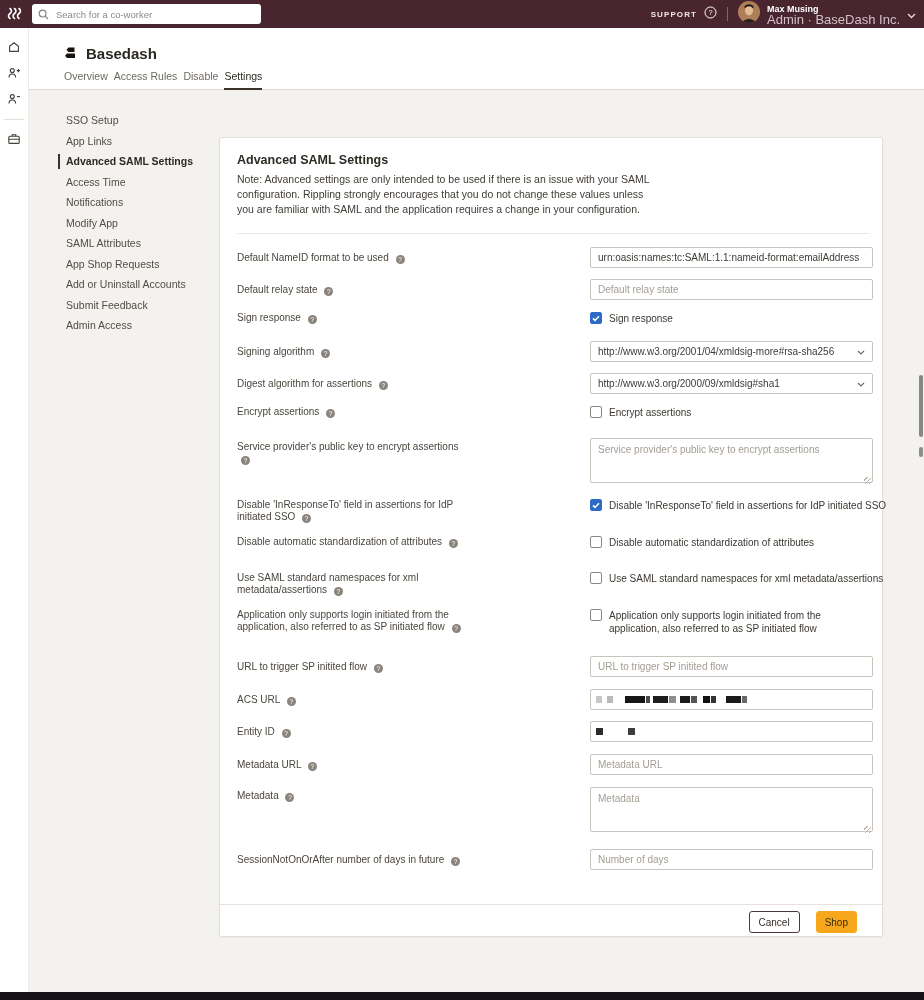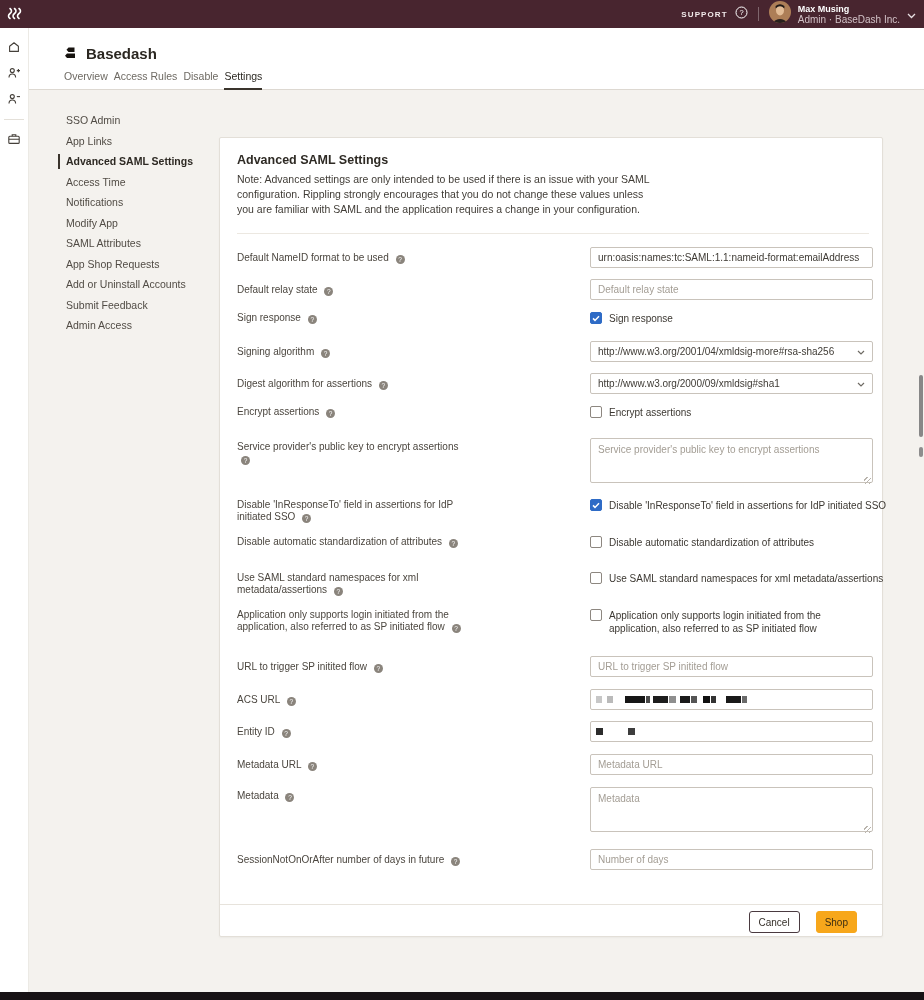--- a/index.html
+++ b/index.html
@@ -13,21 +13,21 @@
     border-radius:3px;display:flex;align-items:center;padding:0 6px;box-sizing:border-box;}
   .searchbox svg{flex:none;margin-right:5px;}
   .searchbox input{border:none;outline:none;width:100%;font-size:9.5px;color:#443f39;
     font-family:"Liberation Sans",sans-serif;background:transparent;}
   .searchbox input::placeholder{color:#8f8a83;}
   .tb-right{position:absolute;right:8px;top:0;height:28px;display:flex;align-items:center;}
   .support{font-size:8px;font-weight:bold;letter-spacing:1.1px;color:#f1eaea;margin-right:7px;}
   .tb-divider{width:1px;height:14px;background:rgba(255,255,255,.3);margin:0 10px;}
   .tb-user{display:flex;flex-direction:column;justify-content:center;margin-left:7px;margin-right:7px;}
   .tb-name{font-size:9px;font-weight:bold;color:#fff;line-height:11px;}
-  .tb-role{font-size:10px;color:#d2c2c7;line-height:10px;}
+  .tb-role{font-size:13px;color:#d2c2c7;line-height:10px;}
 
   
   .rail{position:absolute;left:0;top:28px;width:28px;height:964px;background:#fff;
     border-right:1px solid #ecea e5;border-right:1px solid #eceae5;z-index:5;
     display:flex;flex-direction:column;align-items:center;}
   .rail-icon{margin-top:12px;width:14px;height:14px;cursor:pointer;}
   .rail-sep{width:20px;height:1px;background:#e4e0d9;margin-top:13px;}
 
   
   .header{position:absolute;left:28px;top:28px;width:896px;height:62px;background:#fff;
@@ -97,20 +97,27 @@
 <div id="app">
 
   <div class="topbar">
     <span class="tb-logo"><svg width="16" height="16" viewBox="0 0 16 16">
           <g fill="none" stroke="#fff" stroke-width="1.6" stroke-linecap="round">
             <path d="M3 2.5 c2 1.5 2 3.5 0 5 c-2 1.5 -2 3.5 0 5"></path>
             <path d="M7.5 2.5 c2 1.5 2 3.5 0 5 c-2 1.5 -2 3.5 0 5"></path>
             <path d="M12 2.5 c2 1.5 2 3.5 0 5 c-2 1.5 -2 3.5 0 5"></path>
           </g>
         </svg></span>
+    <div class="searchbox">
+      <svg width="11" height="11" viewBox="0 0 11 11">
+          <circle cx="4.6" cy="4.6" r="3.4" fill="none" stroke="#8a857e" stroke-width="1.2"></circle>
+          <path d="M7.2 7.2 L10 10" stroke="#8a857e" stroke-width="1.2"></path>
+        </svg>
+      <input type="text" placeholder="Search for a co-worker" style="">
+    </div>
     <div class="tb-right">
       <span class="support">SUPPORT</span>
       <span><svg width="13" height="13" viewBox="0 0 13 13">
             <circle cx="6.5" cy="6.5" r="5.5" fill="none" stroke="#fff" stroke-width="1"></circle>
             <text x="6.5" y="9.2" font-size="7.5" text-anchor="middle" fill="#fff" font-family="Liberation Sans">?</text>
           </svg></span>
       <span class="tb-divider"></span>
       <span><svg width="22" height="22" viewBox="0 0 22 22">
             <defs>
               <clipPath id="av">
@@ -164,21 +171,21 @@
     <div class="tabs" id="tabs">
         <div class="tab">Overview</div>
         <div class="tab">Access Rules</div>
         <div class="tab">Disable</div>
         <div class="tab active">Settings</div>
       </div>
   </div>
 
   <div class="content">
     <div class="side-menu" id="side-menu">
-        <div class="side-item">SSO Admin</div>
+        <div class="side-item">SSO Setup</div>
         <div class="side-item">App Links</div>
         <div class="side-item active">Advanced SAML Settings</div>
         <div class="side-item">Access Time</div>
         <div class="side-item">Notifications</div>
         <div class="side-item">Modify App</div>
         <div class="side-item">SAML Attributes</div>
         <div class="side-item">App Shop Requests</div>
         <div class="side-item">Add or Uninstall Accounts</div>
         <div class="side-item">Submit Feedback</div>
         <div class="side-item">Admin Access</div>

